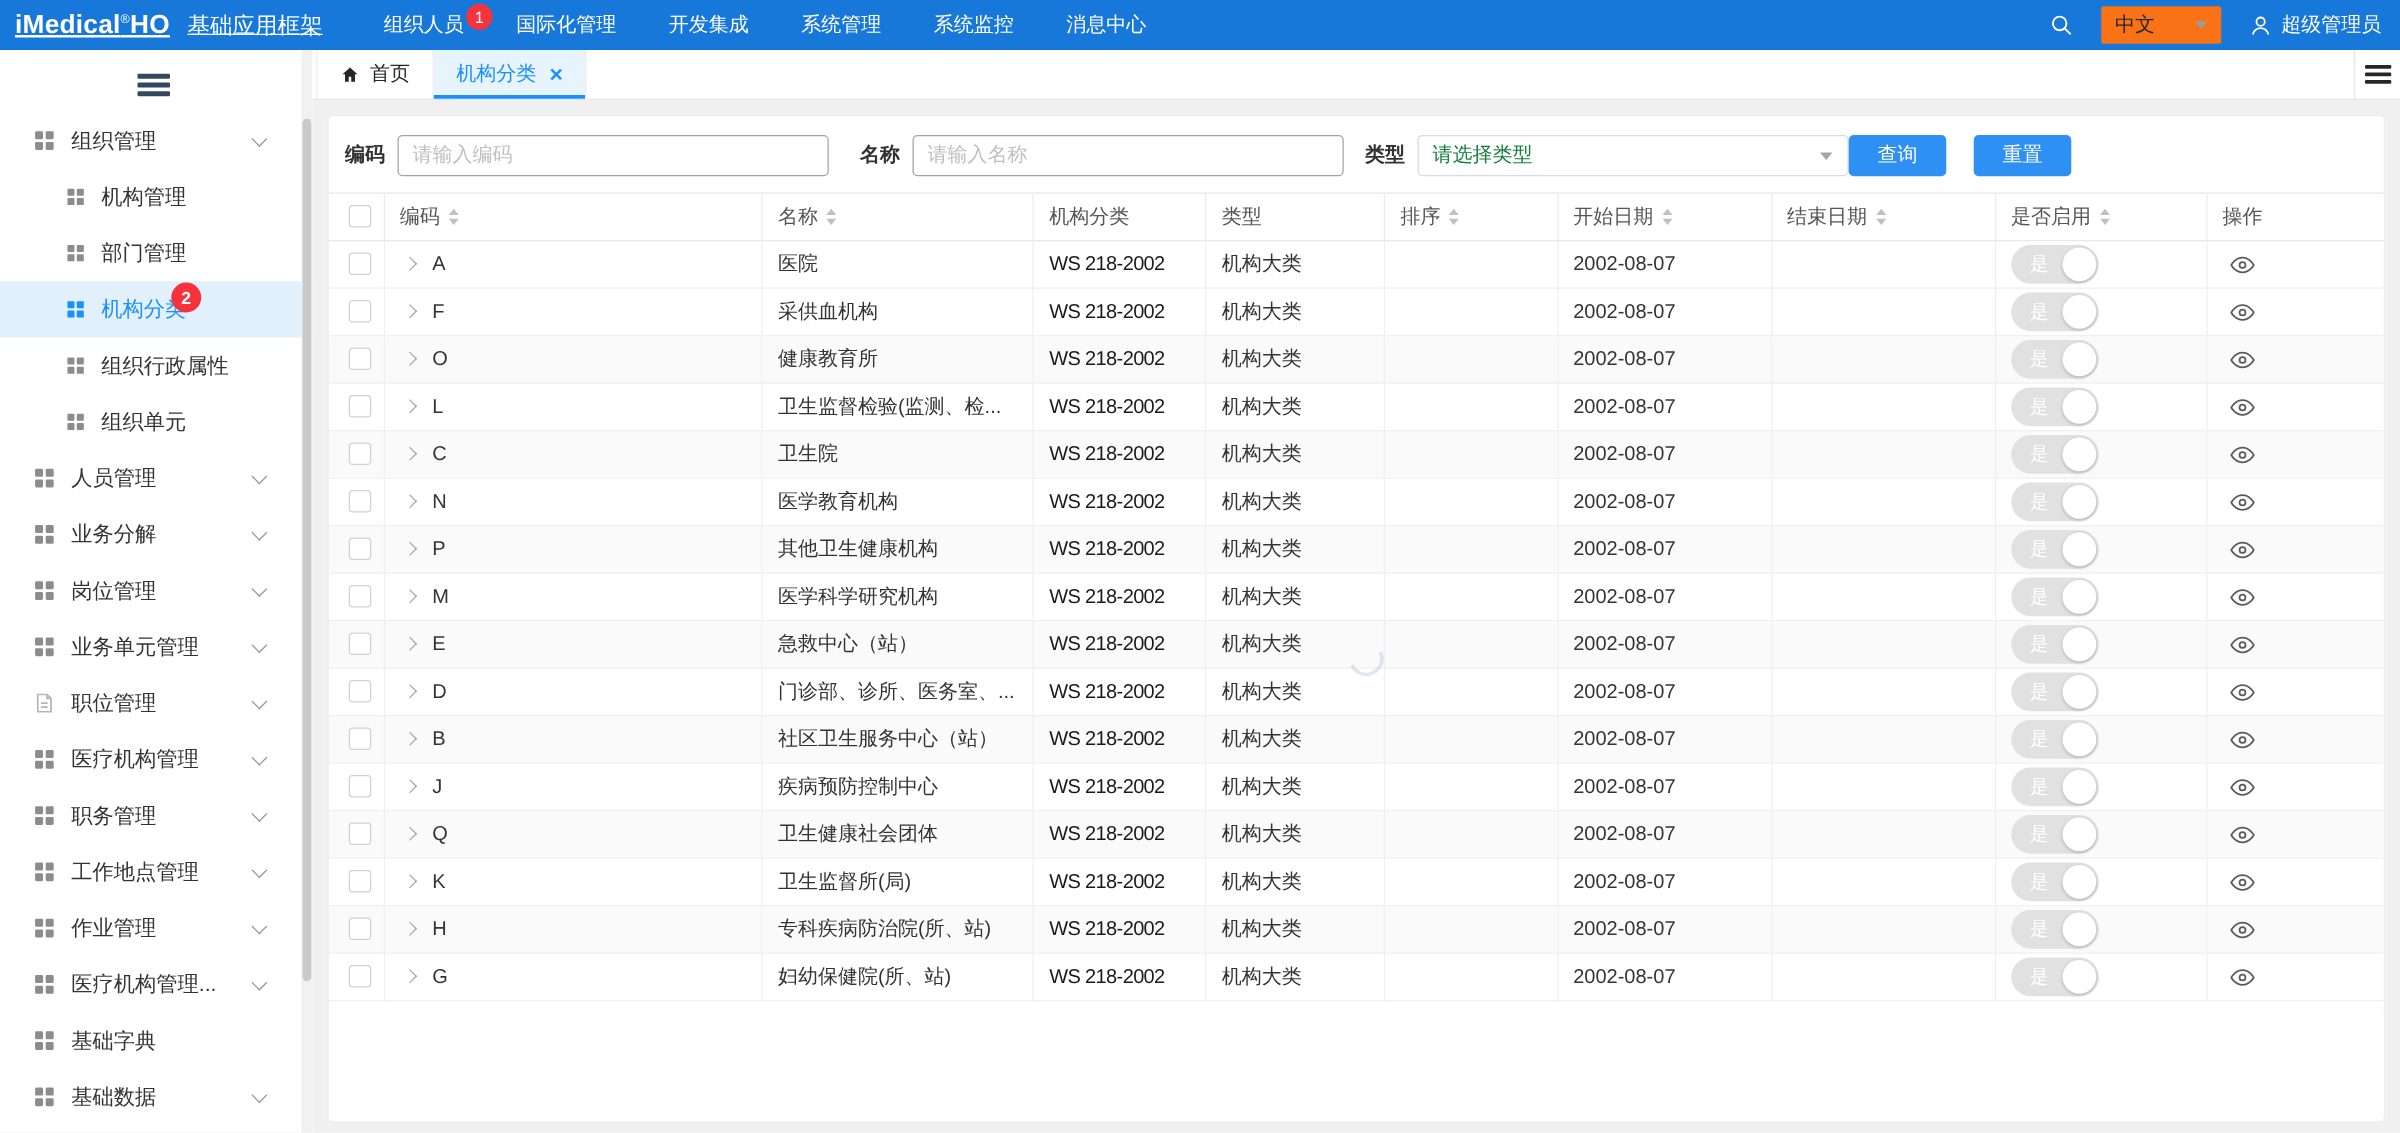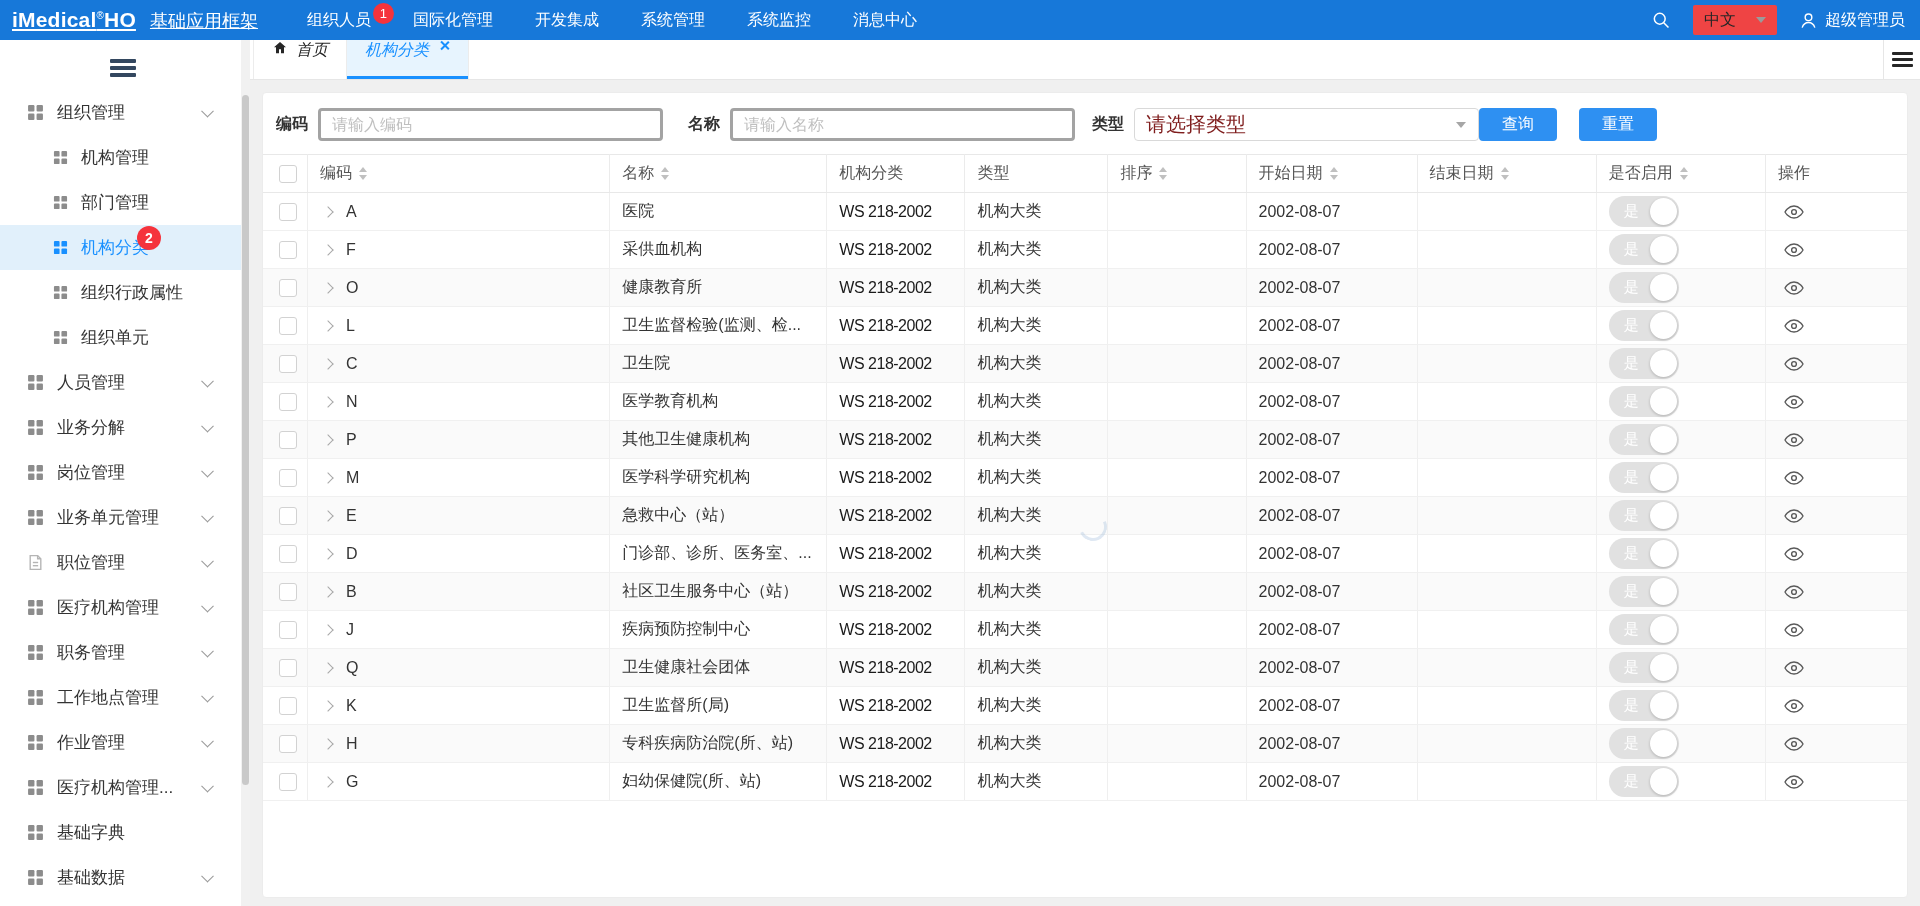--- a/index.html
+++ b/index.html
@@ -11,21 +11,21 @@
   .brand { display:flex; align-items:baseline;text-decoration:underline; }
   .logo { font-size:21px; font-weight:800; letter-spacing:.2px; white-space:nowrap; }
   .logo sup { font-size:10px; font-weight:400; vertical-align:super; }
   .subtitle { font-size:18px; margin-left:14px; white-space:nowrap; }
   .nav-menu { display:flex; align-items:center; margin-left:28px; height:100%; }
   .nav-item { position:relative; font-size:16px; padding:0 21px; height:100%; display:flex; align-items:center; cursor:pointer; white-space:nowrap; }
   .nav-badge { position:absolute; top:3px; right:-2px; min-width:21px; height:21px; border-radius:11px;
     background:#f5333c; color:#fff; font-size:13px; display:flex; align-items:center; justify-content:center; }
   .nav-right { margin-left:auto; display:flex; align-items:center; }
   .icon-search { width:20px; height:20px; margin-right:22px; cursor:pointer; }
-  .lang-select { width:84px; height:30px; background:#ef4444; border-radius:2px; display:flex; align-items:center; cursor:pointer; }
+  .lang-select { width:96px; height:30px; background:#f97316; border-radius:2px; display:flex; align-items:center; cursor:pointer; }
   .lang-select .lang-text { color:#262626; font-size:16px; padding-left:11px; flex:1; }
   .lang-caret { width:0; height:0; border-left:5px solid transparent; border-right:5px solid transparent;
     border-top:6px solid #9b9b9b; margin-right:11px; }
   .user-box { display:flex; align-items:center; margin-left:22px; font-size:16px; cursor:pointer; }
   .user-box svg { margin-right:7px; }
 
   
   .main { display:flex; height:866px; }
   .sidebar { position:relative; width:250px; background:#fff; flex:none; }
   .sidebar-toggle { margin:19px 0 13px 110px; width:26px; cursor:pointer; }
@@ -38,44 +38,44 @@
   .side-item .chev { position:absolute; right:38px; top:50%; width:9px; height:9px;
     border-right:1.6px solid #999; border-bottom:1.6px solid #999; transform:translateY(-70%) rotate(45deg); }
   .side-badge { position:relative; top:-10px; margin-left:-12px; min-width:24px; height:24px; border-radius:12px;
     background:#f5333c; color:#fff; font-size:14px; font-weight:bold; display:inline-flex; align-items:center; justify-content:center; }
   .side-scroll-track { position:absolute; top:0; right:0; width:9px; height:100%; background:#f1f1f1; }
   .side-scroll-thumb { position:absolute; top:55px; left:1px; width:7px; height:690px; border-radius:4px; background:#c9c9c9; cursor:pointer; }
 
   
   .content { flex:1; display:flex; flex-direction:column; min-width:0; }
   .tabbar { height:40px; background:#fff; border-bottom:1px solid #e6e6e6; display:flex; align-items:stretch; position:relative; }
-  .tab { display:flex; align-items:flex-start; padding:0 18px; font-size:16px; color:#262626; cursor:pointer;
-    border-right:1px solid #ececec; position:relative; white-space:nowrap;font-style:italic; }
+  .tab { display:flex; align-items:center; padding:0 18px; font-size:16px; color:#262626; cursor:pointer;
+    border-right:1px solid #ececec; position:relative; white-space:nowrap; }
   .tab.first { margin-left:3px; border-left:1px solid #ececec; }
   .tab .home-ico { margin-right:8px; display:inline-flex; }
   .tab.active { background:#e7f4fe; color:#1890ff; }
   .tab.active::after { content:""; position:absolute; left:0; right:0; bottom:0; height:3px; background:#1890ff; }
   .tab-close { position:relative; width:11px; height:11px; margin-left:10px; cursor:pointer; }
   .tab-close::before,.tab-close::after { content:""; position:absolute; left:5px; top:0; width:1.6px; height:11px; background:#1890ff; }
   .tab-close::before { transform:rotate(45deg); } .tab-close::after { transform:rotate(-45deg); }
   .tabbar-right { margin-left:auto; width:37px; border-left:1px solid #e6e6e6; display:flex; align-items:center; justify-content:center; cursor:pointer; }
   .tabbar-right .bars i { display:block; width:21px; height:3px; background:#262626; margin:3px 0; border-radius:1px; }
 
   .workspace { flex:1; background:#f0f0f0; padding:12px 12px 8px 12px; min-height:0; }
   .card { position:relative; background:#fff; border:1px solid #ececec; border-radius:4px; height:100%; overflow:hidden; }
 
   
   .filters { display:flex; align-items:center; margin:15px 13px 13px 13px; }
   .f-label { font-size:16px; font-weight:bold; color:#333; margin-right:10px; white-space:nowrap; }
-  .f-input { width:345px; height:33px; border:3px solid #a3a3a3; border-radius:4px; padding:0 11px; font-size:16px; color:#1d4ed8;
+  .f-input { width:345px; height:33px; border:1px solid #a3a3a3; border-radius:4px; padding:0 11px; font-size:16px; color:#1d4ed8;
     font-family:inherit; outline:none; }
   .f-input::placeholder { color:#bfbfbf; }
   .gap25 { width:25px; flex:none; } .gap17 { width:17px; flex:none; }
   .f-select { width:345px; height:33px; border:1px solid #d9d9d9; border-radius:4px; display:flex; align-items:center; cursor:pointer; background:#fff; }
-  .f-select .sel-text { flex:1; font-size:20px; color:#7f1d1d; padding-left:11px; }
+  .f-select .sel-text { flex:1; font-size:16px; color:#15803d; padding-left:11px; }
   .sel-caret { width:0; height:0; border-left:5px solid transparent; border-right:5px solid transparent; border-top:6px solid #a6a6a6; margin-right:12px; }
   .btn { height:33px; width:78px; border:none; border-radius:4px; background:#2e90f2; color:#fff; font-size:16px;
     font-family:inherit; cursor:pointer; }
   .btn.search { } .btn.reset { margin-left:22px;text-align:center; }
 
   
   table { width:100%; border-collapse:collapse; table-layout:fixed; font-size:16px; color:#333;
     border:1px solid #e8e8e8; border-left:none; border-right:none; }
   th { height:38px; font-weight:500; color:#555; text-align:left; padding:0 0 0 12px;
     border-right:1px solid #ebebeb; border-bottom:1px solid #e8e8e8; background:#fff; }

